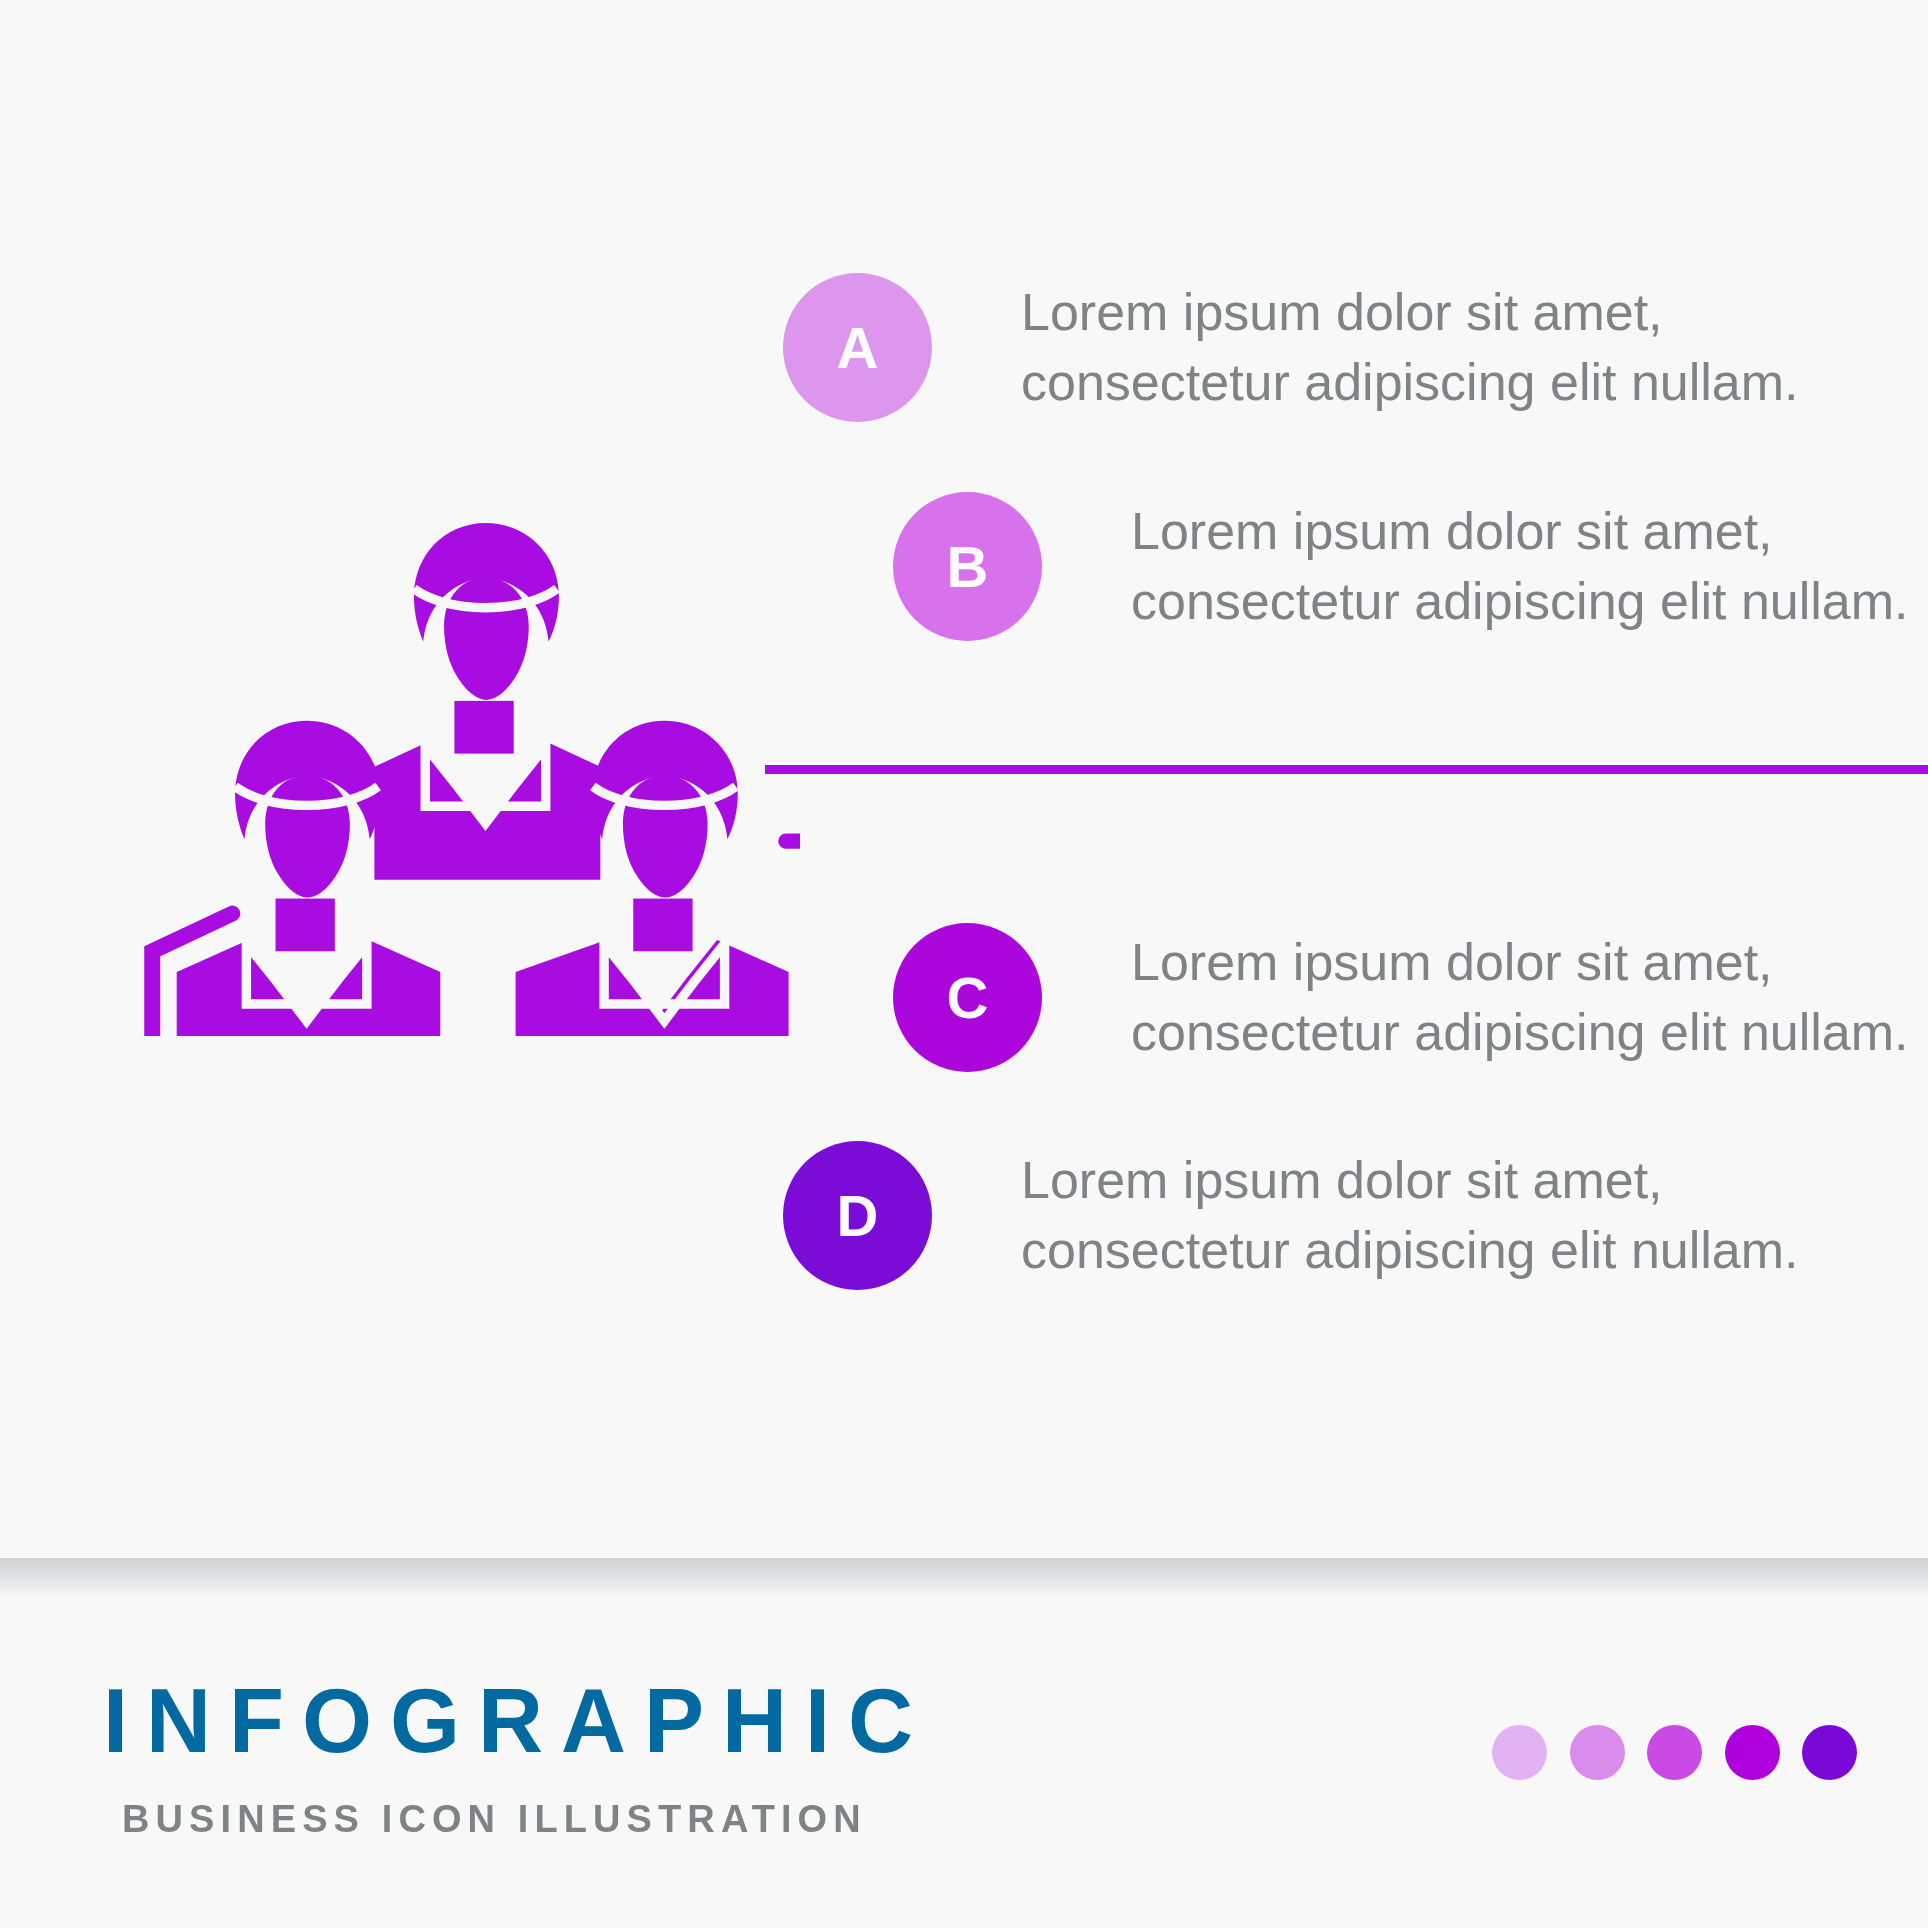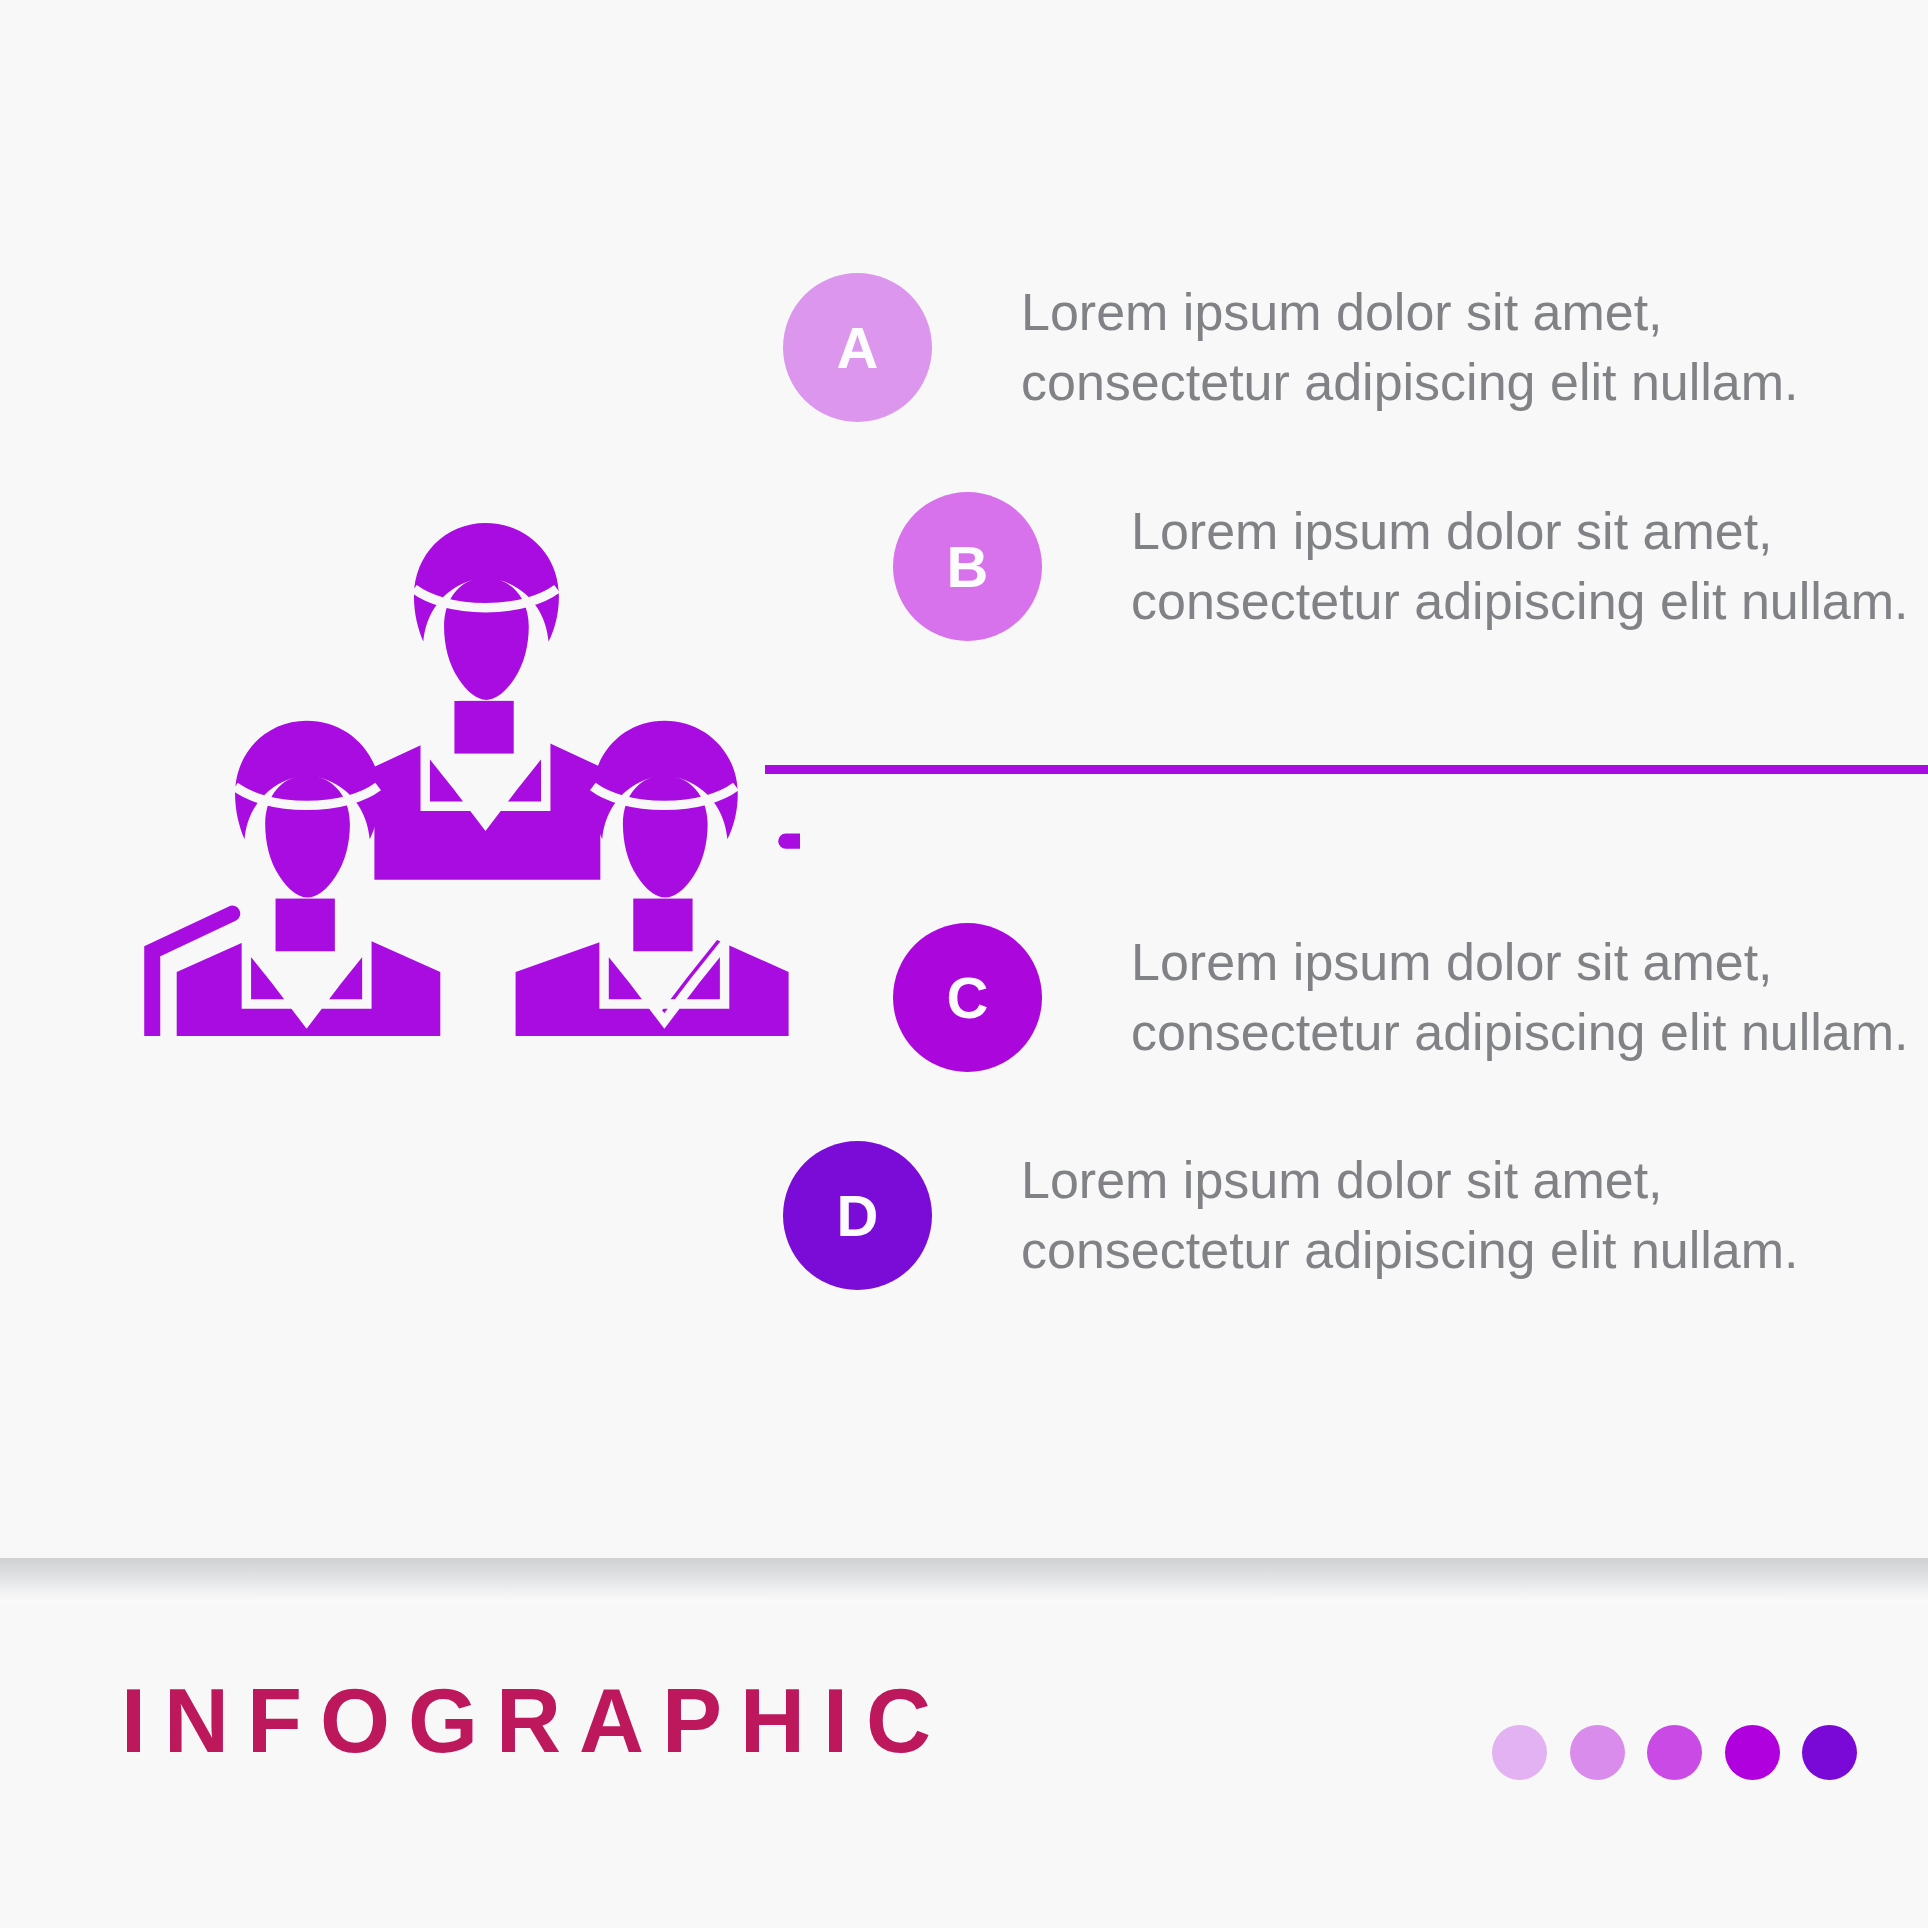--- a/index.html
+++ b/index.html
@@ -99,26 +99,26 @@
 
   #item-c { left: 893px; top: 923px; }
   #item-c .info-text { margin-left: 89px; }
 
   #item-d { left: 783px; top: 1141px; }
   #item-d .info-text { margin-left: 89px; }
 
   
   .brand-title {
     position: absolute;
-    left: 121px;
+    left: 103px;
     top: 1676px;
     font-size: 90px;
     font-weight: bold;
     letter-spacing: 18px;
-    color: #be185d;
+    color: #0369a1;
     font-family: "Liberation Sans", sans-serif;
     line-height: 1;
   }
   .brand-sub {
     position: absolute;
     left: 122px;
     top: 1800px;
     font-size: 38px;
     font-weight: bold;
     letter-spacing: 6.1px;
@@ -227,20 +227,21 @@
     <div class="badge" style="background:#7b0cd8;">D</div>
     <div class="info-text">Lorem ipsum dolor sit amet,
 consectetur adipiscing elit nullam.</div>
   </div>
 
   <div class="panel-shadow"></div>
 
   <div class="bottom-panel"></div>
 
   <div class="brand-title">INFOGRAPHIC</div>
+  <div class="brand-sub">BUSINESS ICON ILLUSTRATION</div>
 
   <div class="dots">
     <div class="dot" style="background:#e2b2f2;"></div>
     <div class="dot" style="background:#d98ceb;"></div>
     <div class="dot" style="background:#c94ae4;"></div>
     <div class="dot" style="background:#b000dd;"></div>
     <div class="dot" style="background:#7a09d7;"></div>
   </div>
 
 </div>

